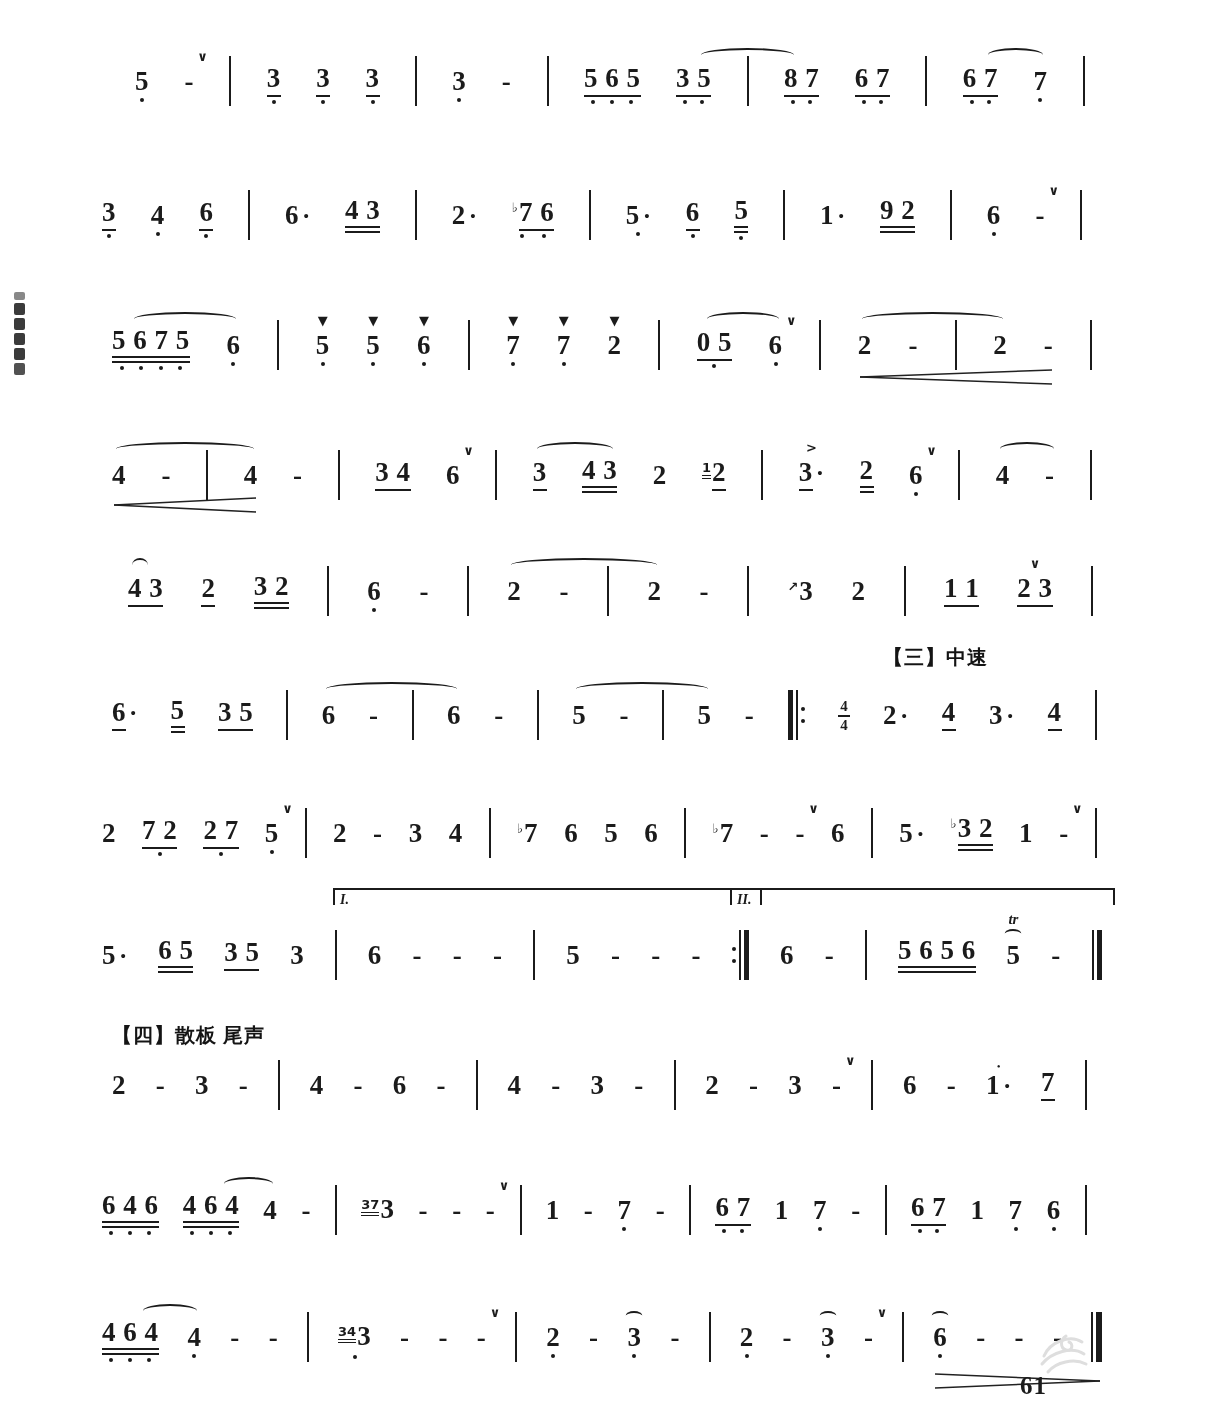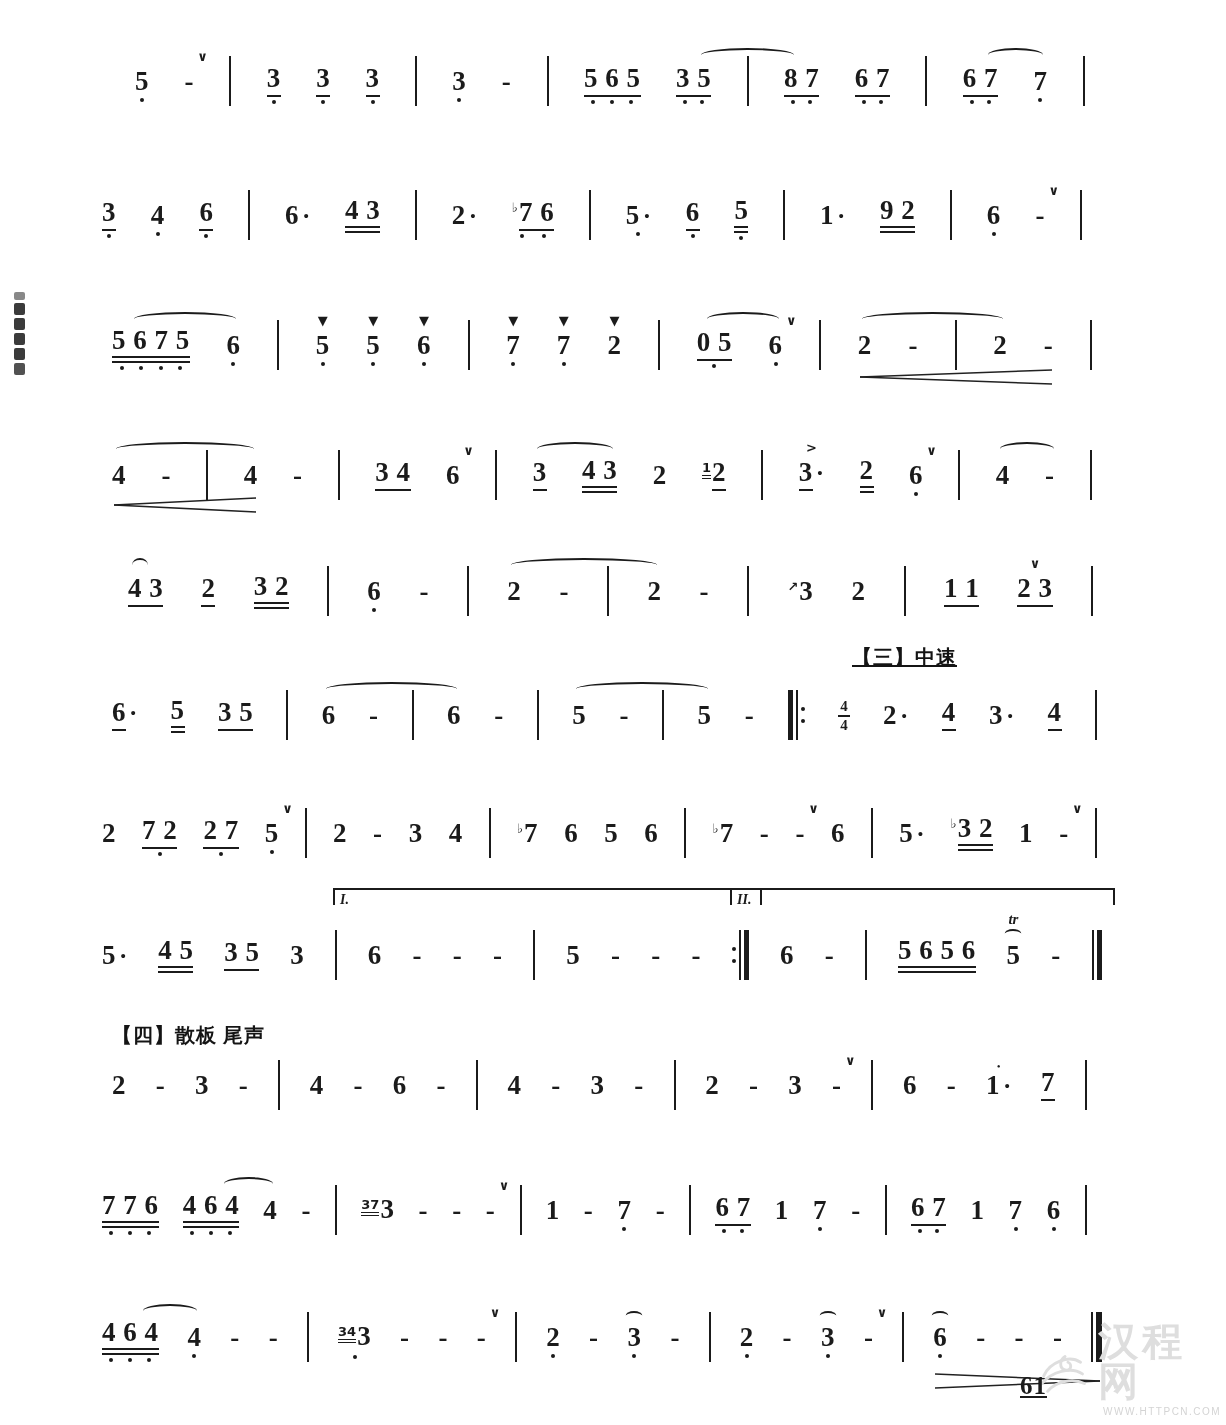--- a/index.html
+++ b/index.html
@@ -34,21 +34,21 @@
   .frac b:first-child{border-bottom:2px solid #1b1b1b;padding:0 2px;}
   .slur{position:absolute;height:12px;border-top:2.2px solid #1b1b1b;border-radius:55% 55% 0 0;}
   .volta{position:absolute;border-top:2.5px solid #1b1b1b;border-left:2.5px solid #1b1b1b;border-right:2.5px solid #1b1b1b;height:15px;}
   .volta b{position:absolute;left:5px;top:2px;font-size:14px;font-weight:700;}
   .hp{position:absolute;}
   .sec{position:absolute;font-weight:700;font-size:20px;color:#141414;white-space:nowrap;letter-spacing:1px;}
   .spine{position:absolute;left:14px;top:292px;display:flex;flex-direction:column;gap:3px;}
   .spine i{display:block;width:11px;height:12px;background:#262626;border-radius:2px;opacity:.9;}
   .spine i:nth-child(1){opacity:.55;height:8px;}
   .spine i:nth-child(6){opacity:.8;}
-  .pagenum{position:absolute;left:1020px;top:1372px;font-size:25px;font-weight:700;letter-spacing:1px;text-decoration:underline;}
+  .pagenum{position:absolute;left:1020px;top:1372px;font-size:25px;font-weight:700;letter-spacing:1px;}
   .wm{position:absolute;left:1036px;top:1322px;display:flex;align-items:center;gap:8px;color:#d9d9d9;}
   .wm .wmtxt{display:flex;flex-direction:column;align-items:center;}
   .wm .wmname{font-size:40px;font-weight:700;letter-spacing:4px;color:#dedede;line-height:1;}
   .wm .wmurl{font-size:10px;letter-spacing:1.5px;color:#d4d4d4;font-family:"Liberation Sans",sans-serif;margin-top:4px;}
 </style>
 </head>
 <body>
 
 <div class="sheet">
   <div class="spine">
@@ -356,21 +356,21 @@
           </span></span>
         <span class="tok"><span class="mn">2</span><span class="aug">·</span></span>
         <span class="tok"><span class="mn u1">4</span></span>
         <span class="tok"><span class="mn">3</span><span class="aug">·</span></span>
         <span class="tok"><span class="mn u1">4</span></span>
         <span class="tok barwrap">
           <i class="bl"></i>
         </span>
         <i class="slur" style="left: 213.92px; width: 131.16px; top: -8px;"></i>
         <i class="slur" style="left: 463.92px; width: 132.16px; top: -8px;"></i>
-        <div class="sec" style="left: 740px; top: -46px; text-decoration: underline;">【三】中速</div>
+        <div class="sec" style="left: 771px; top: -46px;">【三】中速</div>
       </div>
       <div class="line" style="left: 102px; top: 808px; width: 995px;">
         <span class="tok"><span class="mn">2</span></span>
         <span class="tok"><span class="mn u1">7 2</span><i class="db">
             <b></b>
           </i></span>
         <span class="tok"><span class="mn u1">2 7</span><i class="db">
             <b></b>
           </i></span>
         <span class="tok"><span class="mn">5</span><i class="db">
@@ -403,21 +403,21 @@
         <span class="tok"><span class="mn">5</span><span class="aug">·</span></span>
         <span class="tok"><span class="pre">♭</span><span class="mn u2">3 2</span></span>
         <span class="tok"><span class="mn">1</span></span>
         <span class="tok"><span class="mn">-</span><i class="sup supr">∨</i></span>
         <span class="tok barwrap">
           <i class="bl"></i>
         </span>
       </div>
       <div class="line" style="left: 102px; top: 930px; width: 1000px;">
         <span class="tok"><span class="mn">5</span><span class="aug">·</span></span>
-        <span class="tok"><span class="mn u2">4 5</span></span>
+        <span class="tok"><span class="mn u2">6 5</span></span>
         <span class="tok"><span class="mn u1">3 5</span></span>
         <span class="tok"><span class="mn">3</span></span>
         <span class="tok barwrap">
           <i class="bl"></i>
         </span>
         <span class="tok"><span class="mn">6</span></span>
         <span class="tok"><span class="mn">-</span></span>
         <span class="tok"><span class="mn">-</span></span>
         <span class="tok"><span class="mn">-</span></span>
         <span class="tok barwrap">
@@ -486,21 +486,21 @@
         <span class="tok"><span class="mn">6</span></span>
         <span class="tok"><span class="mn">-</span></span>
         <span class="tok"><span class="mn">1</span><span class="aug">·</span><i class="da">•</i></span>
         <span class="tok"><span class="mn u1">7</span></span>
         <span class="tok barwrap">
           <i class="bl"></i>
         </span>
         <div class="sec" style="left: 0px; top: -38px;">【四】散板 尾声</div>
       </div>
       <div class="line" style="left: 102px; top: 1185px; width: 985px;">
-        <span class="tok"><span class="mn u2">7 7 6</span><i class="db">
+        <span class="tok"><span class="mn u2">6 4 6</span><i class="db">
             <b></b>
             <b></b>
             <b></b>
           </i></span>
         <span class="tok"><span class="mn u2">4 6 4</span><i class="db">
             <b></b>
             <b></b>
             <b></b>
           </i></span>
         <span class="tok"><span class="mn">4</span></span>
@@ -617,20 +617,16 @@
 
   <div class="wm">
     <svg width="56" height="56" viewBox="0 0 56 56">
       <g fill="none" stroke="#dedede" stroke-width="3" stroke-linecap="round">
         <path d="M8 34 C 14 20, 34 12, 46 20"></path>
         <path d="M6 42 C 16 30, 36 24, 48 32"></path>
         <path d="M12 50 C 20 40, 38 36, 50 42"></path>
         <path d="M30 14 C 24 18, 24 26, 30 28 C 36 30, 38 22, 33 20"></path>
       </g>
     </svg>
-    <div class="wmtxt">
-      <span class="wmname">汉程网</span>
-      <span class="wmurl">WWW.HTTPCN.COM</span>
-    </div>
   </div>
 
   <div class="pagenum">61</div>
 </div>
 
 </body></html>

